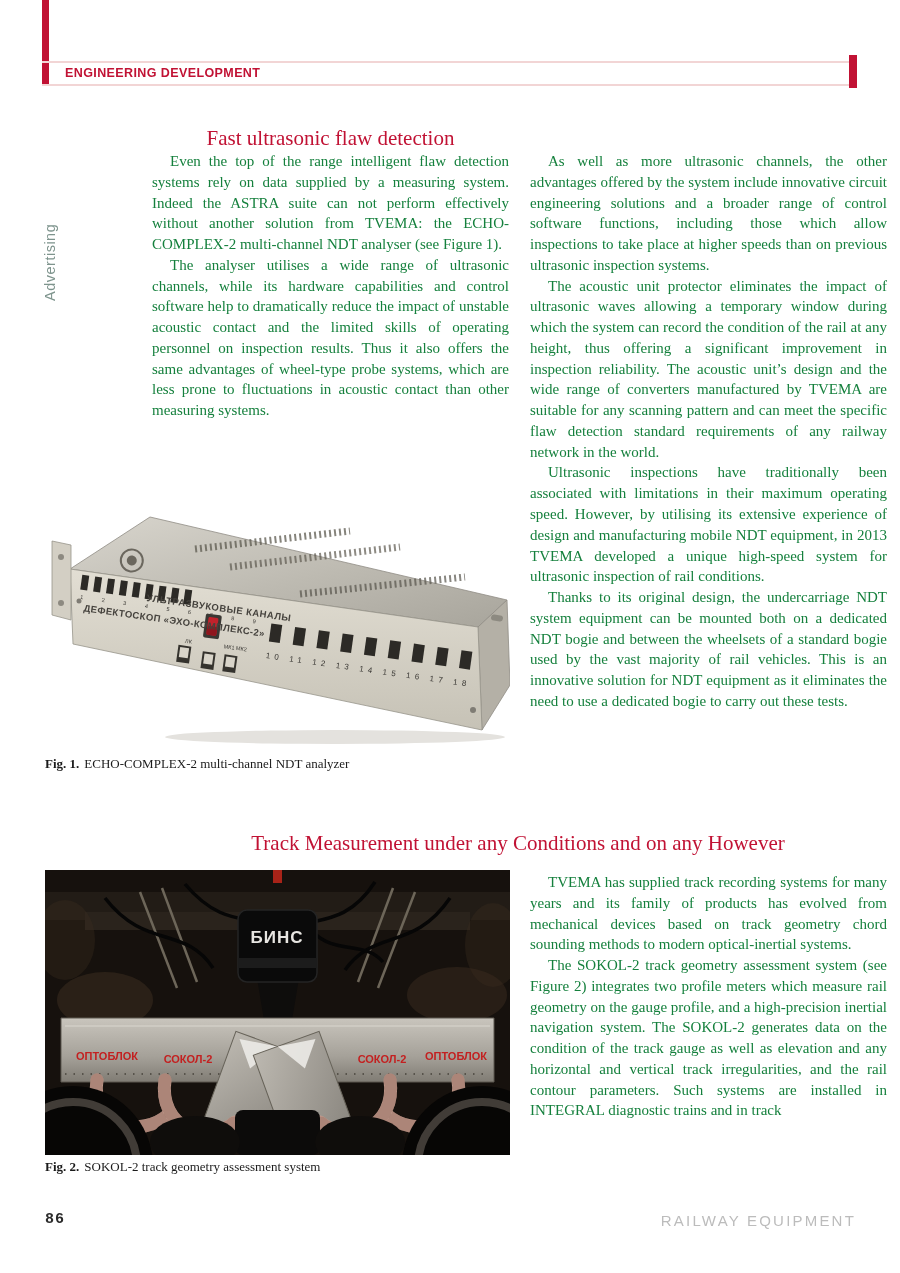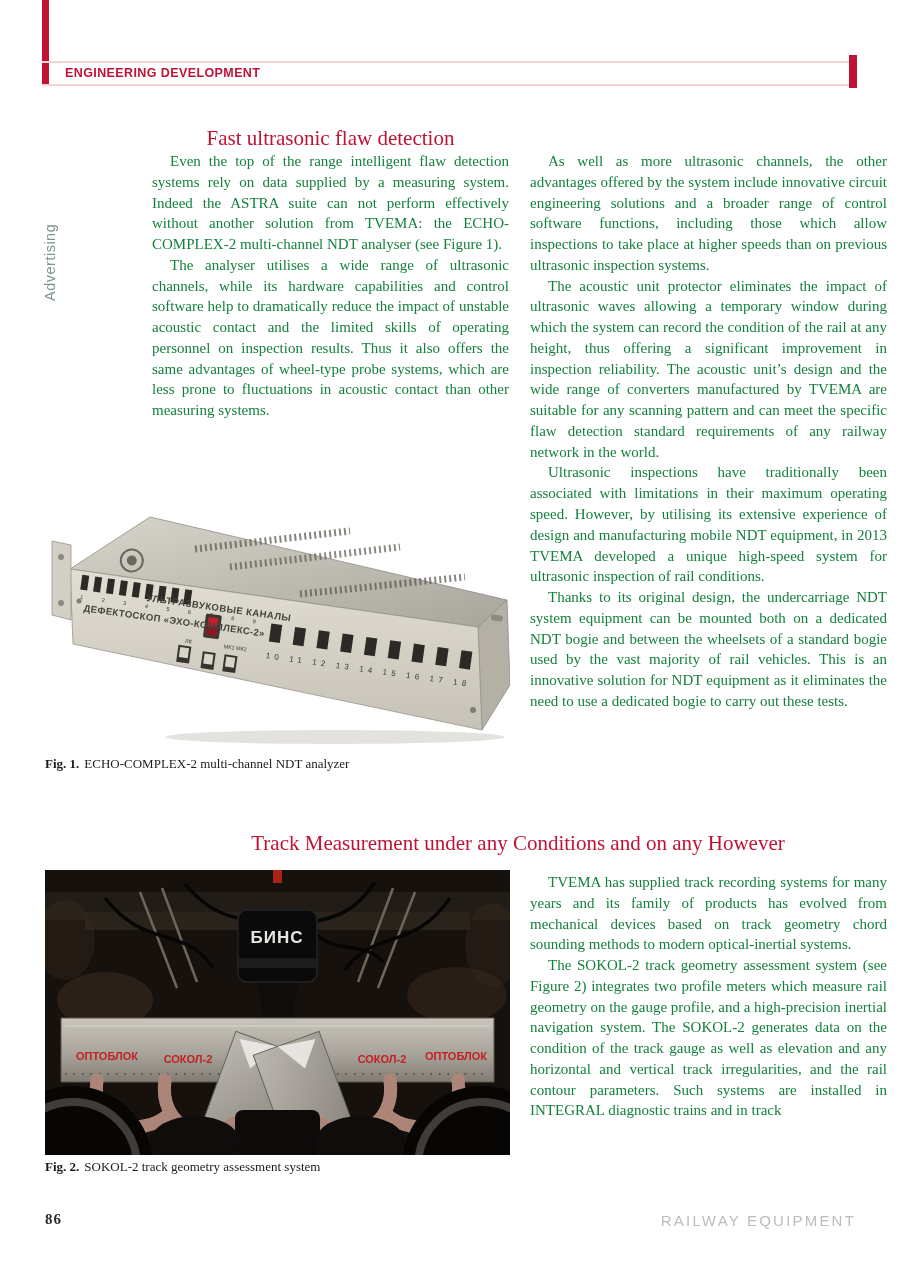--- a/index.html
+++ b/index.html
@@ -42,21 +42,21 @@
   .figure1 { top:497px; width:465px; height:248px; background:#ffffff; }
   .figure2 { top:870px; width:465px; height:285px; }
   .figure svg { display:block; }
   .caption { position:absolute; left:45px; width:465px; font-size:13px; color:#1b1b1b; white-space:nowrap; }
   .caption1 { top:756px; }
   .caption2 { top:1159px; }
   .caption .cap-label { font-weight:700; }
   .caption .cap-text { margin-left:5px; }
   .page-number {
     position:absolute; left:45px; top:1211px;
-    font-family:Liberation Serif, serif; font-size:15px; font-weight:700;
+    font-family:Liberation Mono, monospace; font-size:15px; font-weight:700;
     color:#2b2b2b; letter-spacing:1px;
   }
   .journal-name {
     position:absolute; right:44px; top:1212px;
     font-family:"Liberation Sans", sans-serif; font-size:15px; font-weight:400;
     color:#bcbcbc; letter-spacing:2.2px;
   }
   .fig1-label { font-family:"Liberation Sans", sans-serif; font-weight:700; fill:#45423d; }
   .fig1-num   { font-family:"Liberation Sans", sans-serif; fill:#3c3a36; }
   .fig2-red   { font-family:"Liberation Sans", sans-serif; font-weight:700; fill:#c32020; }

